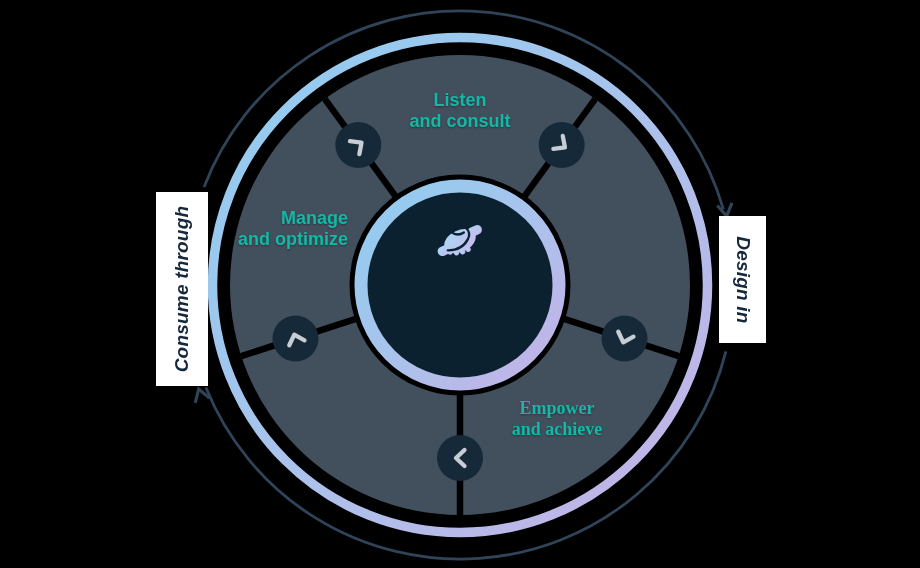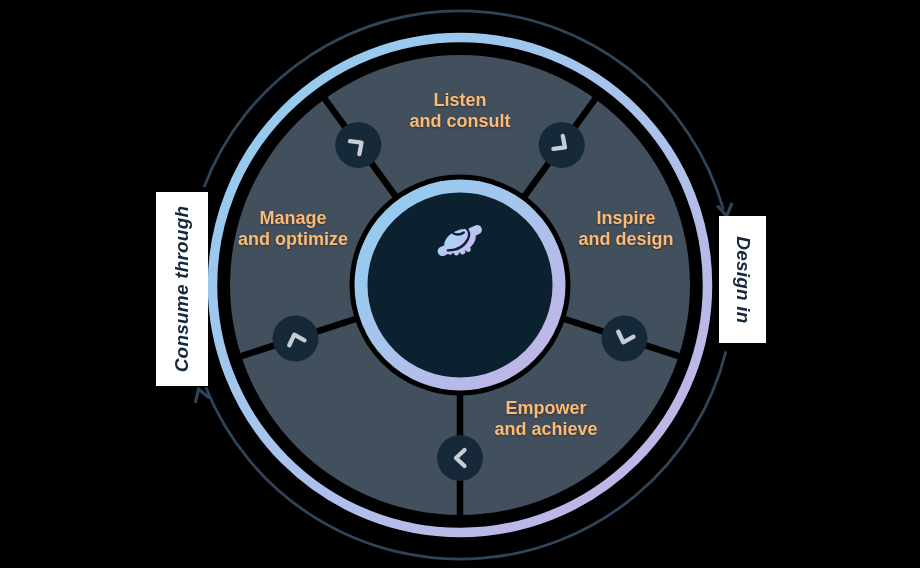--- a/index.html
+++ b/index.html
@@ -3,44 +3,44 @@
 <meta charset="utf-8">
 <style>
   html,body{margin:0;padding:0;background:#000;}
   .stage{
     position:relative;width:920px;height:568px;background:#000;overflow:hidden;
     font-family:"Liberation Sans","DejaVu Sans",sans-serif;
   }
   .stage svg{position:absolute;left:0;top:0;}
   .seg-label{
     position:absolute;display:flex;align-items:center;justify-content:center;
-    text-align:center;color:#fdba74;font-weight:700;font-size:18px;line-height:21.5px;
+    text-align:center;color:#14b8a6;font-weight:700;font-size:18px;line-height:21.5px;
     white-space:pre-line;text-shadow:0 1px 2px rgba(0,0,0,.35);
   }
   .center-title{
     position:absolute;left:360px;top:278px;width:200px;height:54px;
     display:flex;align-items:center;justify-content:center;text-align:center;
     color:#fff;font-weight:700;font-size:23px;line-height:26.5px;white-space:pre-line;
   }
   .flow-box{
     position:absolute;background:#fff;display:flex;align-items:center;justify-content:center;
   }
   .flow-box span{
     display:block;white-space:nowrap;color:#16293c;font-size:19px;
     font-style:italic;font-weight:700;letter-spacing:.2px;
   }
   .flow-box.left{left:156px;top:192px;width:52px;height:194px;}
   .flow-box.left span{transform:rotate(-90deg);}
   .flow-box.right{left:719px;top:216px;width:47px;height:127px;}
   .flow-box.right span{transform:rotate(90deg);}
   .pos-listen {left:360px;top:88px; width:200px;height:46px;}
   .pos-inspire{left:536px;top:206px;width:180px;height:46px;}
-  .pos-empower{left:446px;top:396px;width:200px;height:46px;}
+  .pos-empower{left:457px;top:396px;width:200px;height:46px;font-family:Liberation Serif, serif;}
   .pos-realize{left:271px;top:396px;width:180px;height:46px;}
-  .pos-manage {left:203px;top:206px;width:180px;height:46px;}
+  .pos-manage {left:203px;top:206px;width:180px;height:46px;text-align:right;}
 </style>
 </head>
 <body>
 
 <div class="stage">
 
   <svg width="920" height="568" viewBox="0 0 920 568">
     <defs>
       <linearGradient id="gradRing" x1="0" y1="0" x2="1" y2="1">
         <stop offset="0" stop-color="#8fcdf0"></stop>
@@ -109,22 +109,20 @@
       <circle cx="-2" cy="10.8" r="2.7" fill="url(#gradIcon)"></circle>
       <circle cx="4" cy="10.8" r="2.7" fill="url(#gradIcon)"></circle>
       <path d="M -15 3.5 Q -2 9.5 8 1.5 Q 13.5 -3 11 -8.5" stroke="#0c2130" stroke-width="2.3" fill="none" stroke-linecap="round"></path>
       <path d="M -3.5 -10.3 Q 0.5 -5 7 -6.2" stroke="#0c2130" stroke-width="2.3" fill="none" stroke-linecap="round"></path>
     </g>
   </svg>
 
 
   <div class="seg-label pos-listen">Listen
 and consult</div>
-  <div class="seg-label pos-inspire">Inspire
-and design</div>
   <div class="seg-label pos-empower">Empower
 and achieve</div>
   <div class="seg-label pos-manage">Manage
 and optimize</div>
 
   <div class="flow-box left">
     <span>Consume through</span>
   </div>
   <div class="flow-box right">
     <span>Design in</span>

